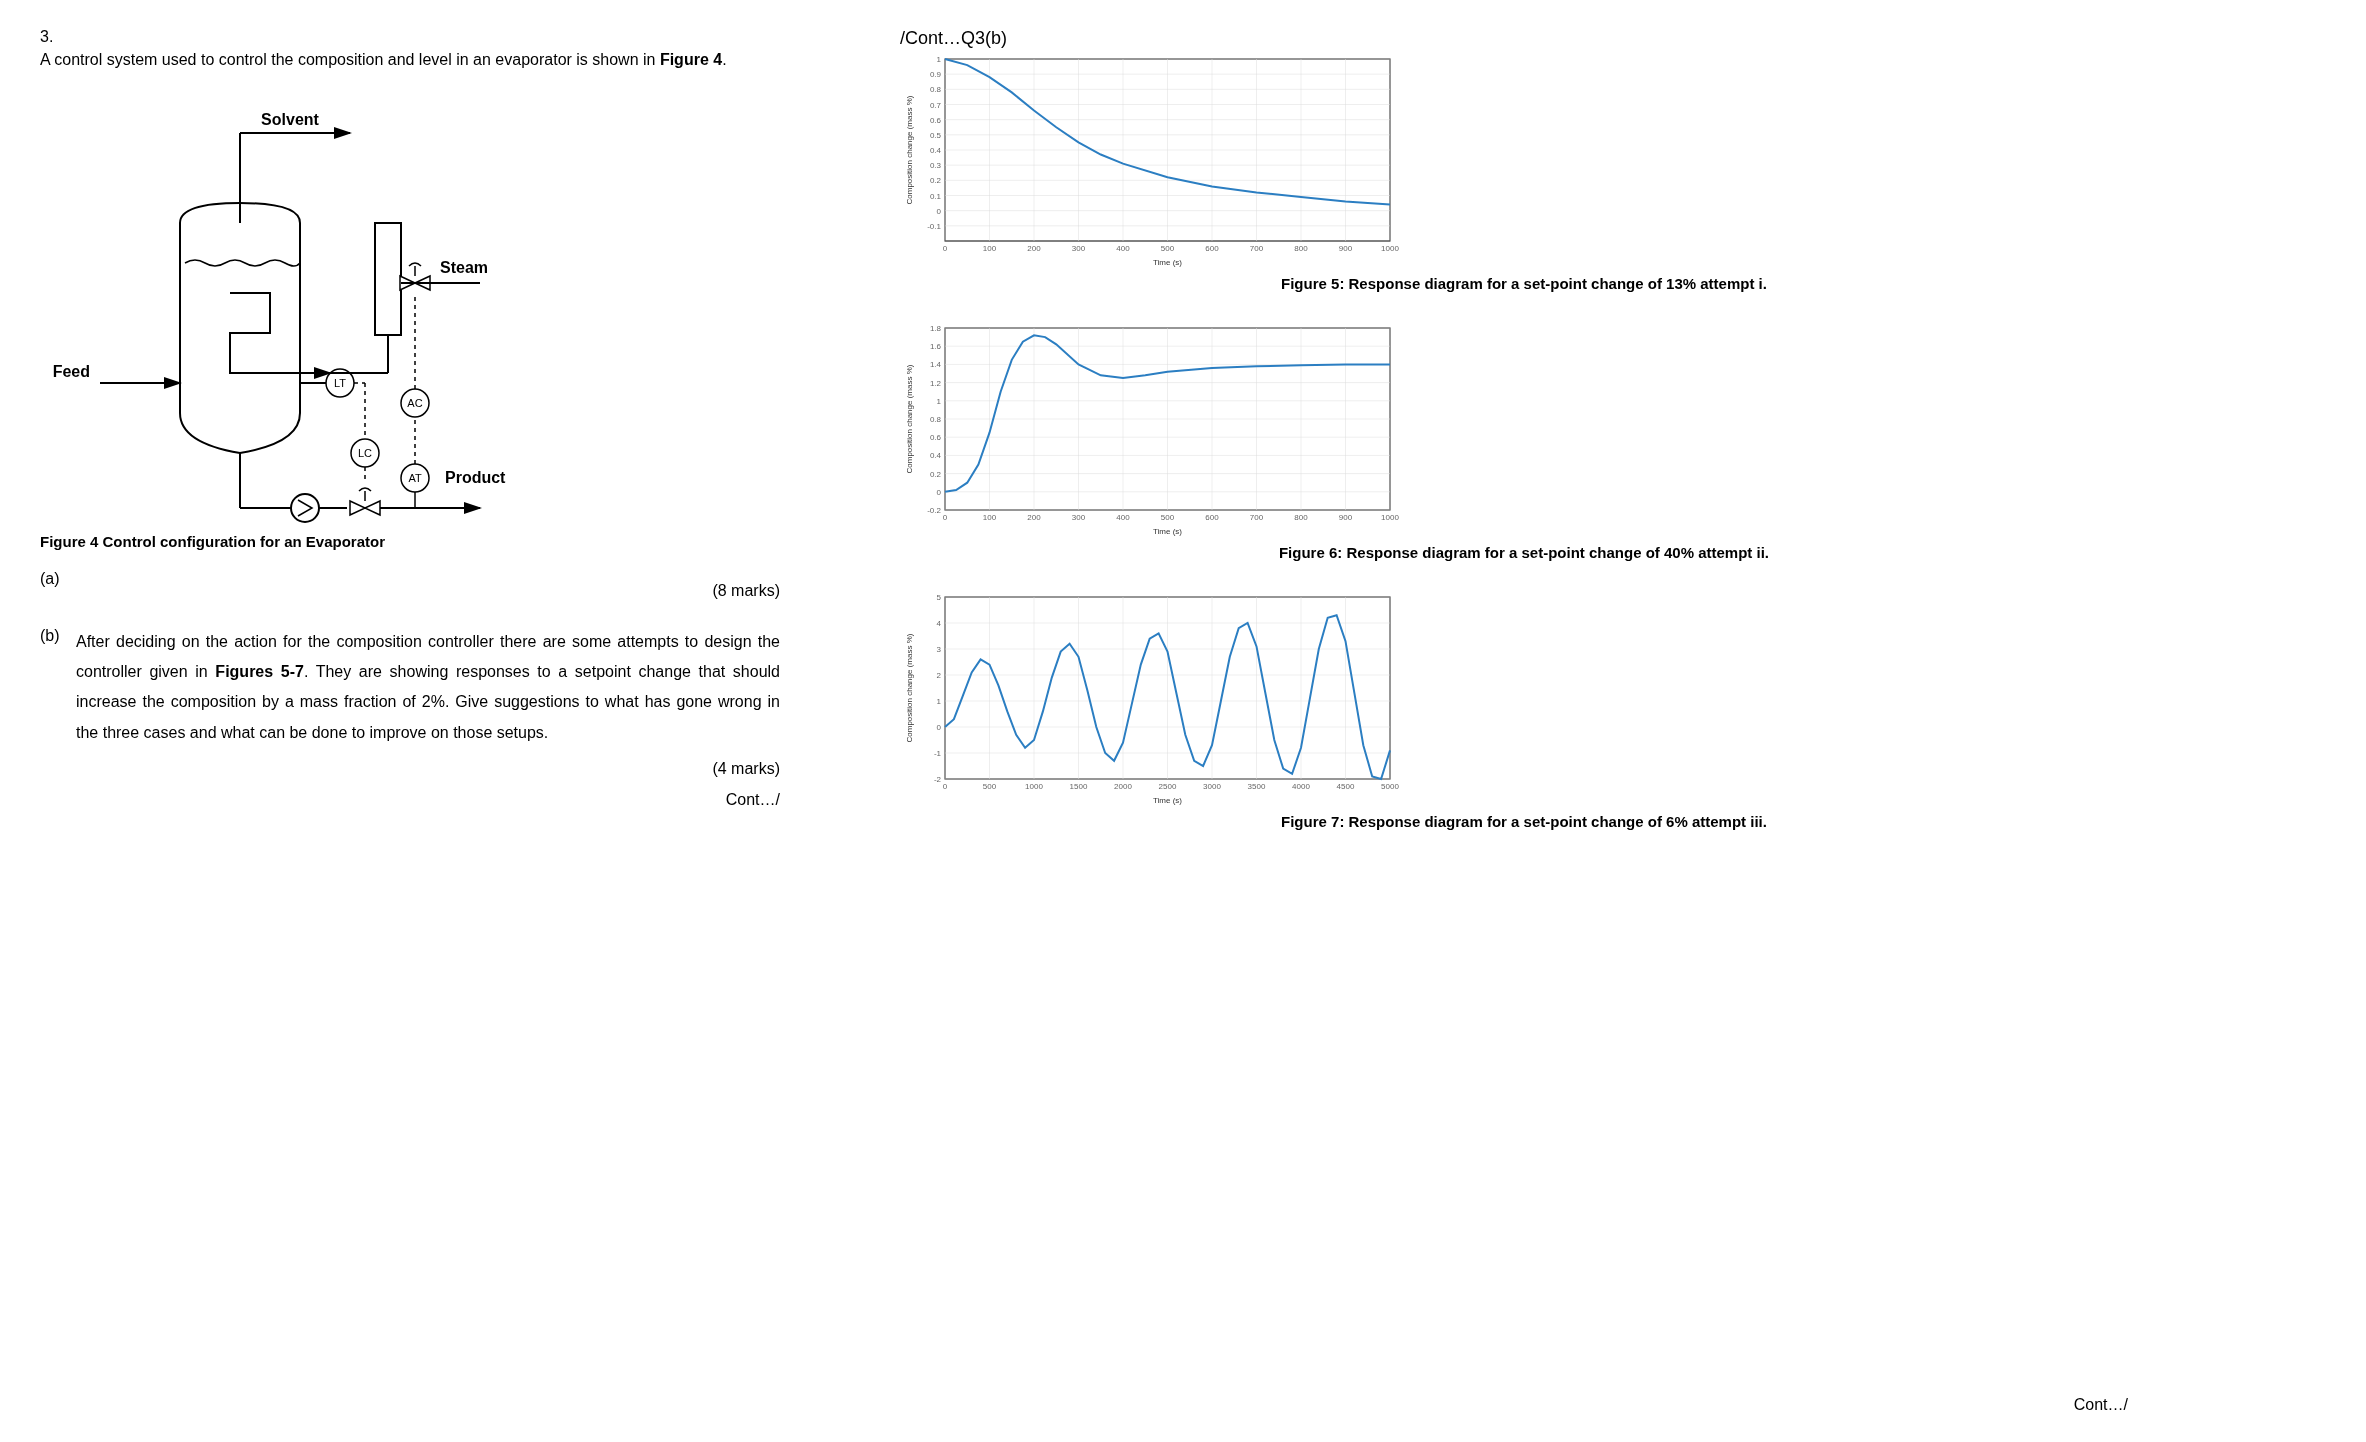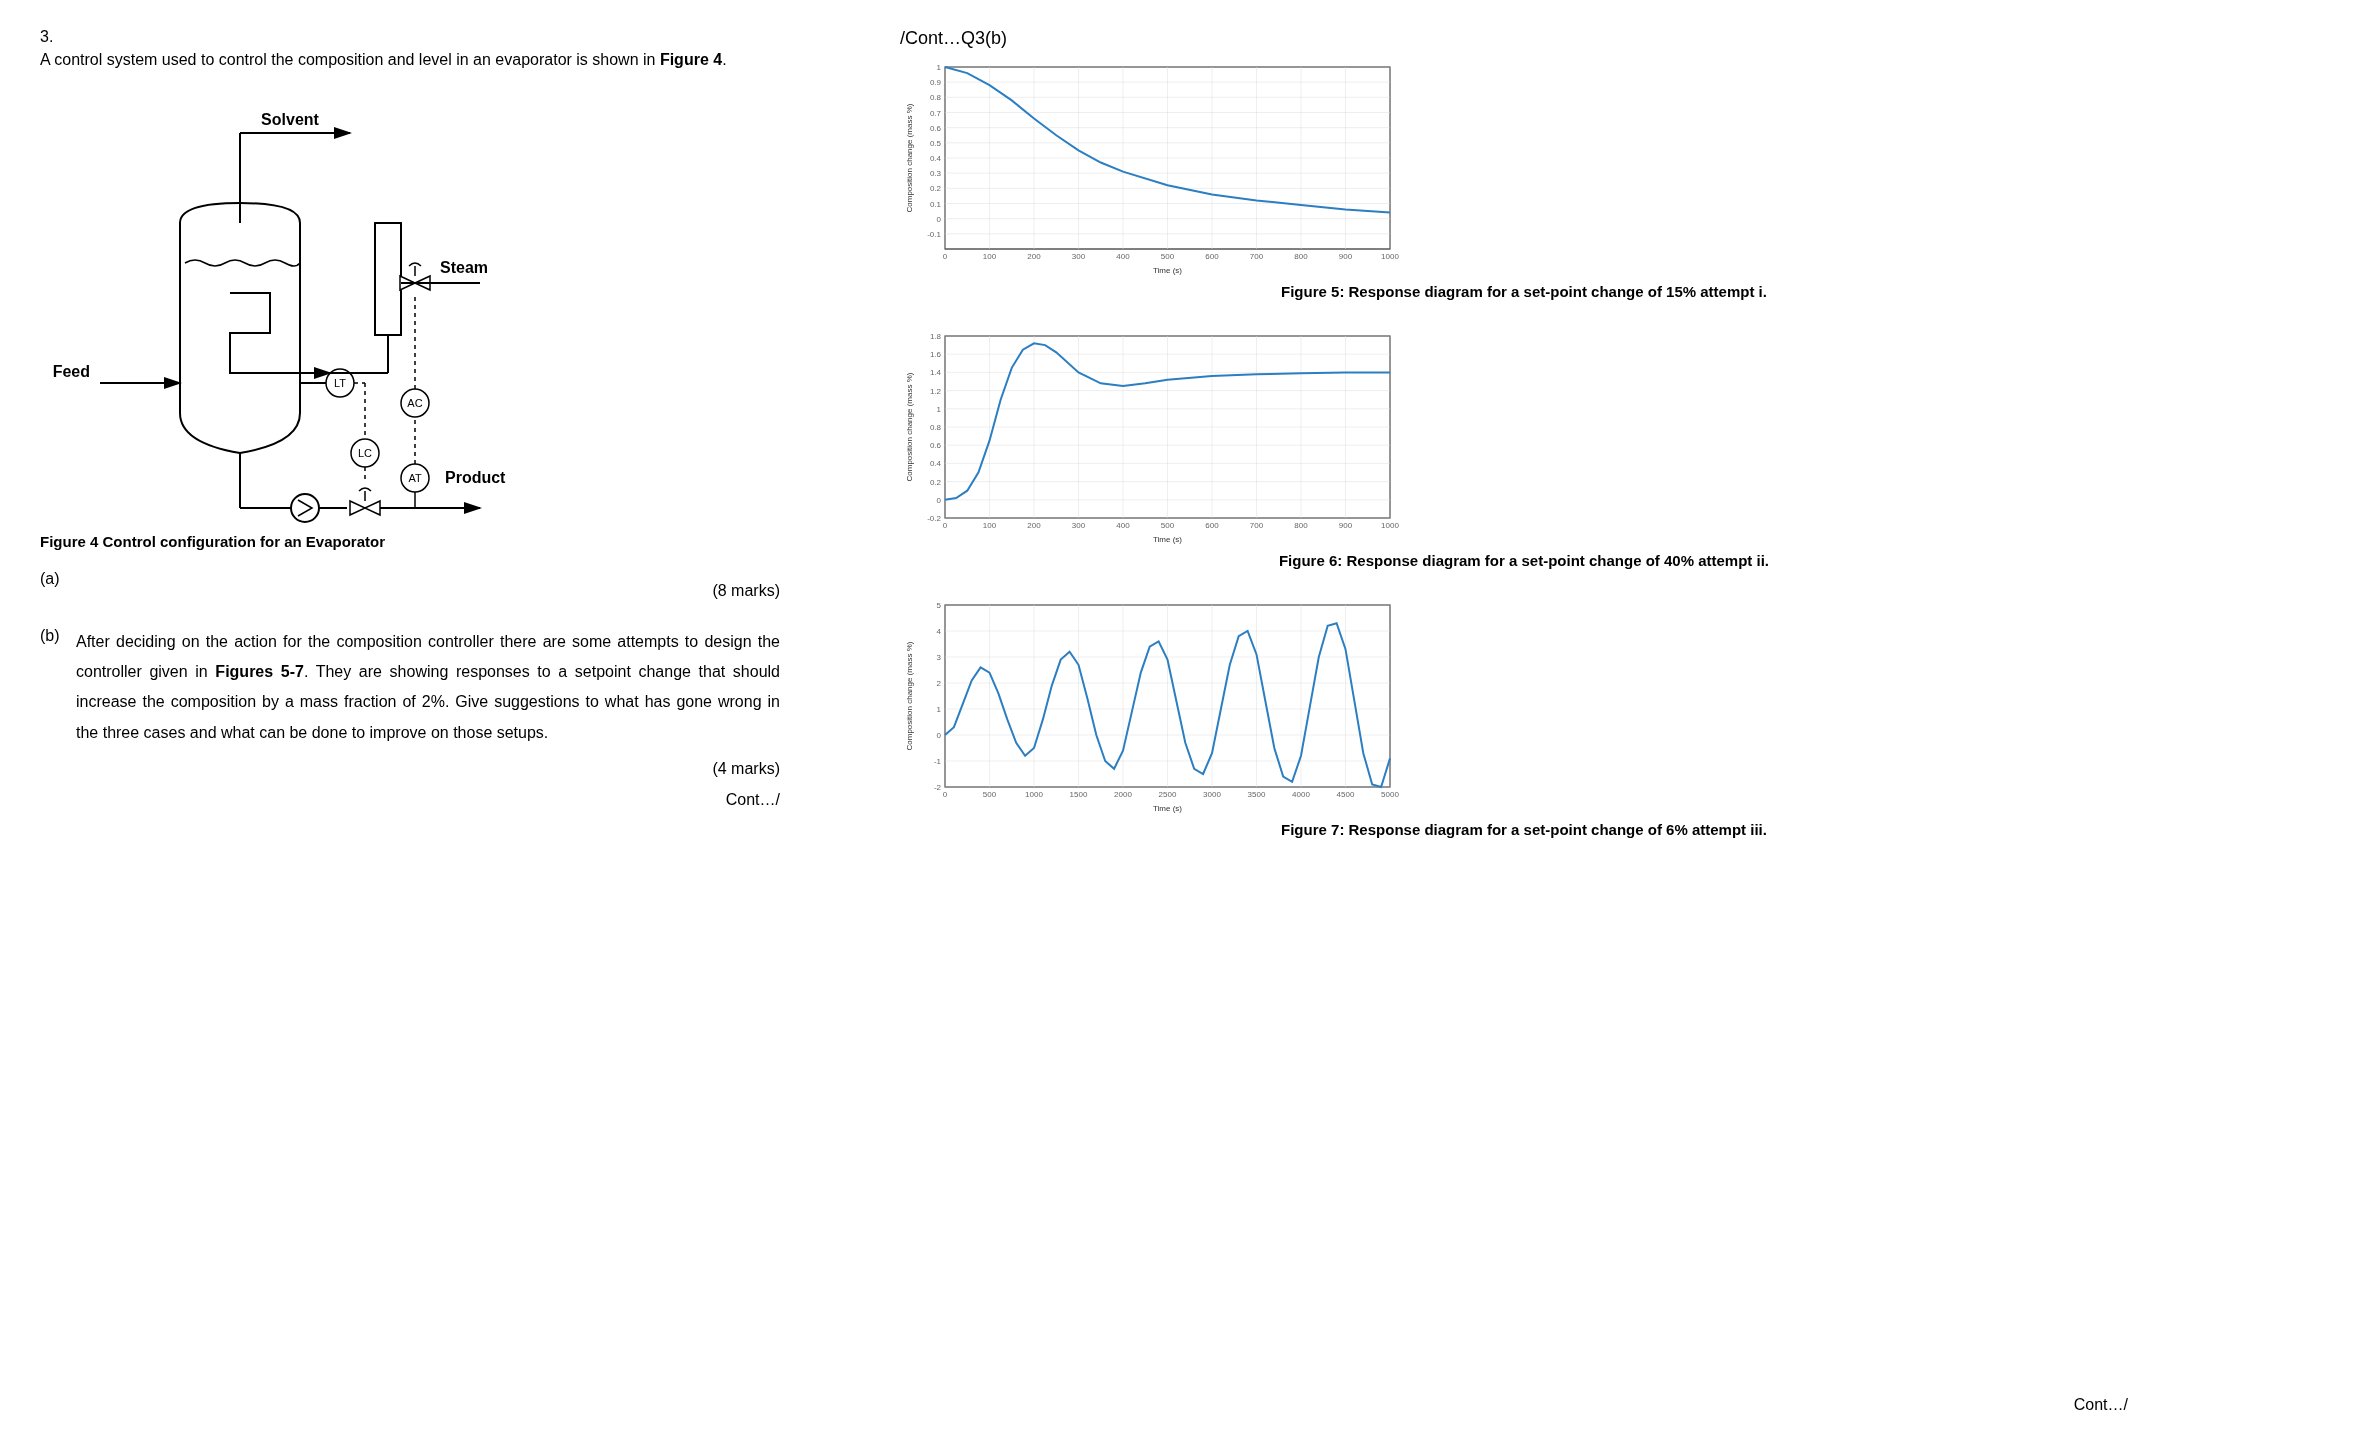--- a/index.html
+++ b/index.html
@@ -64,21 +64,20 @@
     text-align: right;
     margin-top: 6px;
     font-size: 16px;
   }
   .cont {
     text-align: right;
     font-size: 16px;
   }
   .cont-header {
     font-size: 18px;
-    margin-bottom: 8px;
   }
   .chart-block {
     margin-bottom: 26px;
   }
   .chart-caption {
     font-weight: bold;
     font-size: 15px;
     text-align: center;
     margin-top: 6px;
   }
@@ -256,21 +255,21 @@
           <line x1="45" y1="40.333333333333314" x2="490" y2="40.333333333333314" class="grid"></line>
           <text x="41" y="43.333333333333314" text-anchor="end" class="tick">0.8</text>
           <line x1="45" y1="25.166666666666657" x2="490" y2="25.166666666666657" class="grid"></line>
           <text x="41" y="28.166666666666657" text-anchor="end" class="tick">0.9</text>
           <line x1="45" y1="10" x2="490" y2="10" class="grid"></line>
           <text x="41" y="13" text-anchor="end" class="tick">1</text>
           <text x="267.5" y="216" text-anchor="middle" class="axlabel">Time (s)</text>
           <text x="0" y="0" text-anchor="middle" class="axlabel" transform="translate(12,101) rotate(-90)">Composition change (mass %)</text>
           <polyline points="45,10 67.25,16.066666666666663 89.5,28.19999999999999 111.75,43.366666666666674 134,61.566666666666634 156.25,78.25 178.5,93.41666666666666 200.75,105.54999999999998 223,114.64999999999999 267.5,128.3 312,137.4 356.5,143.46666666666667 401,148.01666666666665 445.5,152.56666666666666 490,155.6" class="data"></polyline>
         </svg>
-      <div class="chart-caption">Figure 5:  Response diagram for a set-point change of 15% attempt i.</div>
+      <div class="chart-caption">Figure 5:  Response diagram for a set-point change of 13% attempt i.</div>
     </div>
 
     <div class="chart-block">
       <svg class="chart-svg" id="chart-fig6" width="500" height="220">
           <rect x="45" y="10" width="445" height="182" fill="none" stroke="#000" stroke-width="1"></rect>
           <line x1="45" y1="10" x2="45" y2="192" class="grid"></line>
           <text x="45" y="202" text-anchor="middle" class="tick">0</text>
           <line x1="89.5" y1="10" x2="89.5" y2="192" class="grid"></line>
           <text x="89.5" y="202" text-anchor="middle" class="tick">100</text>
           <line x1="134" y1="10" x2="134" y2="192" class="grid"></line>

